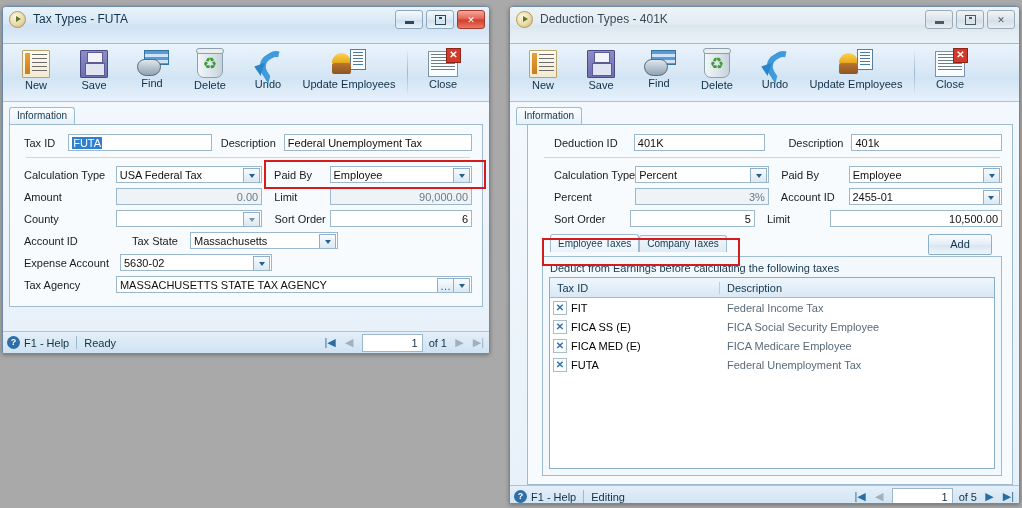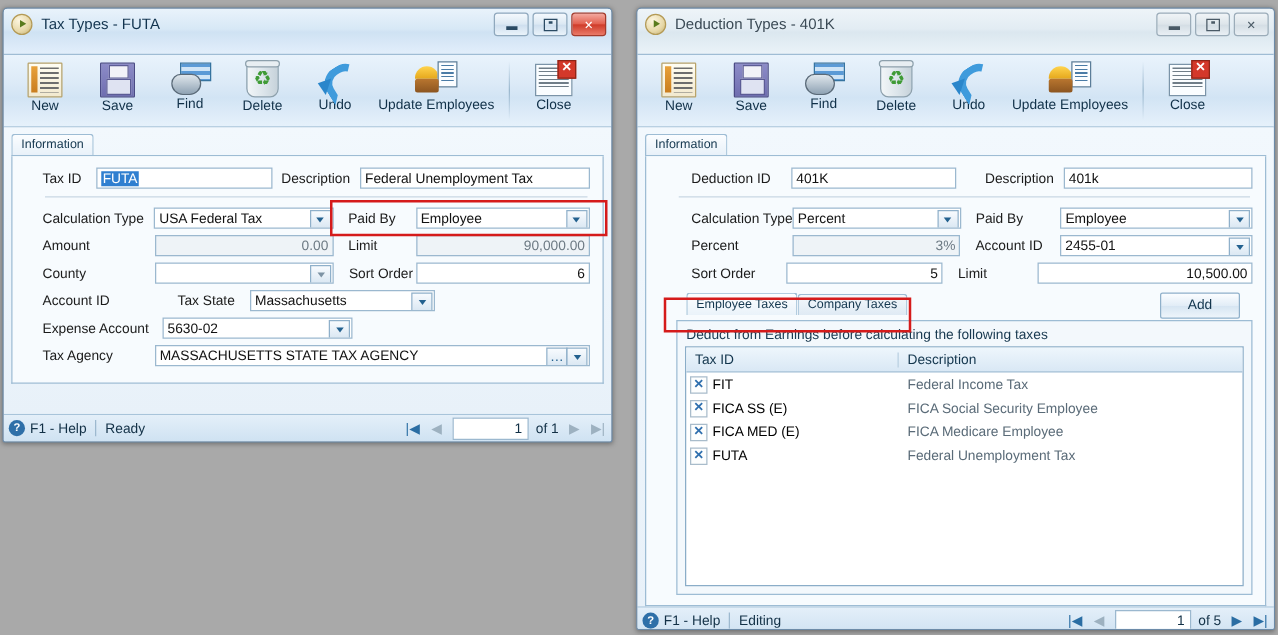--- a/index.html
+++ b/index.html
@@ -108,21 +108,21 @@
 
   
   .wbody{flex:1;position:relative;padding:5px 6px 0 6px;
       background:linear-gradient(to bottom,#f2f8fd,#e8f1f9);}
   .tabstrip{height:17px;display:flex;align-items:flex-end;
       border-bottom:1px solid #9dbcd4;margin-bottom:0;}
   .tab{height:16px;padding:0 7px;font-size:10px;line-height:16px;
       background:linear-gradient(to bottom,#fbfdff,#e8f1f9);
       border:1px solid #9dbcd4;border-bottom:none;border-radius:3px 3px 0 0;color:#14374f;}
   .panel{border:1px solid #9dbcd4;border-top:none;background:#f7fbfe;
-      padding:9px 10px 8px 24px;}
+      padding:9px 10px 8px 14px;}
 
   .row{display:flex;align-items:center;margin-bottom:5px;}
   .lab{font-size:11px;color:#1b1b1b;white-space:nowrap;}
   .fld{height:17px;border:1px solid #9bb8cf;background:#fff;font-size:11px;
       padding:0 3px;line-height:17px;box-sizing:border-box;color:#111;overflow:hidden;
       white-space:nowrap;}
   .fld.ro{background:#eef3f7;color:#6d7a84;text-align:right;}
   .fld.num{text-align:right;}
   .sel{position:relative;padding-right:18px;}
   .arr{position:absolute;right:1px;top:1px;width:15px;height:13px;
@@ -377,21 +377,21 @@
             <em>✕</em>
           </span>
         <span class="lbl">Close</span>
       </div>
     </div>
 
     <div class="wbody">
       <div class="tabstrip">
         <div class="tab">Information</div>
       </div>
-      <div class="panel" style="position:relative;">
+      <div class="panel" style="position:relative;margin-left:11px;">
 
         <div class="row">
           <span class="lab" style="width:84px;padding-left:12px">Deduction ID</span>
           <span class="fld" style="width:138px">401K</span>
           <span class="lab" style="width:82px;text-align:right;padding-right:8px">Description</span>
           <span class="fld" style="width:158px">401k</span>
         </div>
 
         <div class="hr"></div>
 

